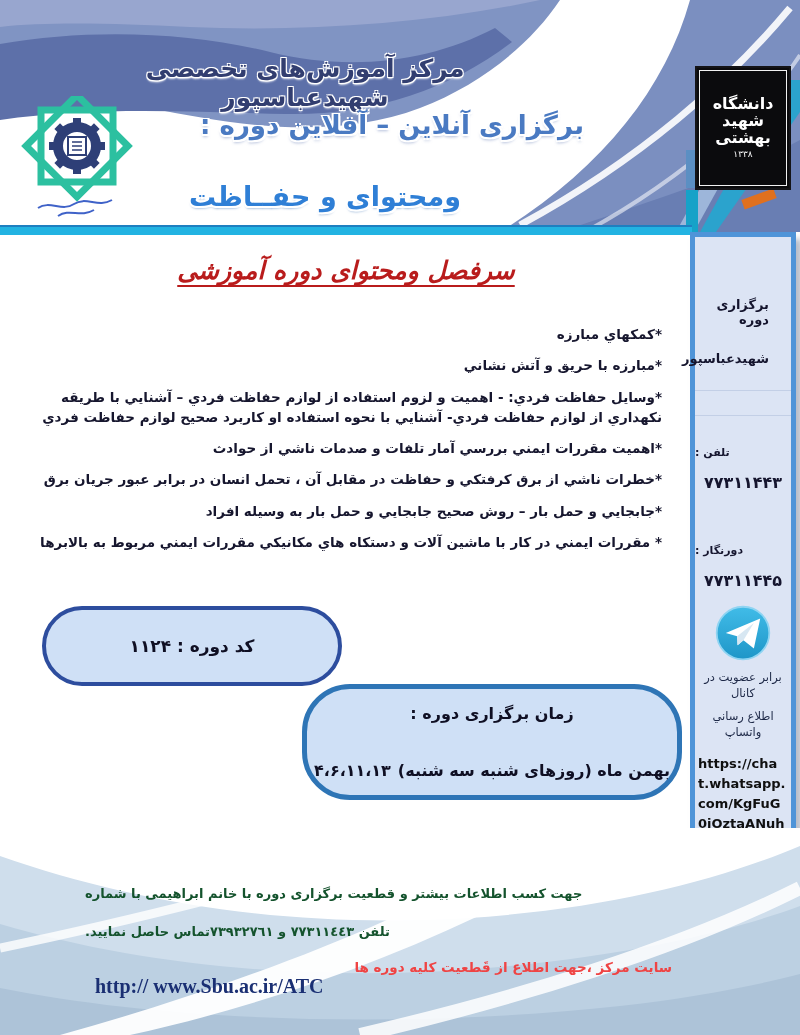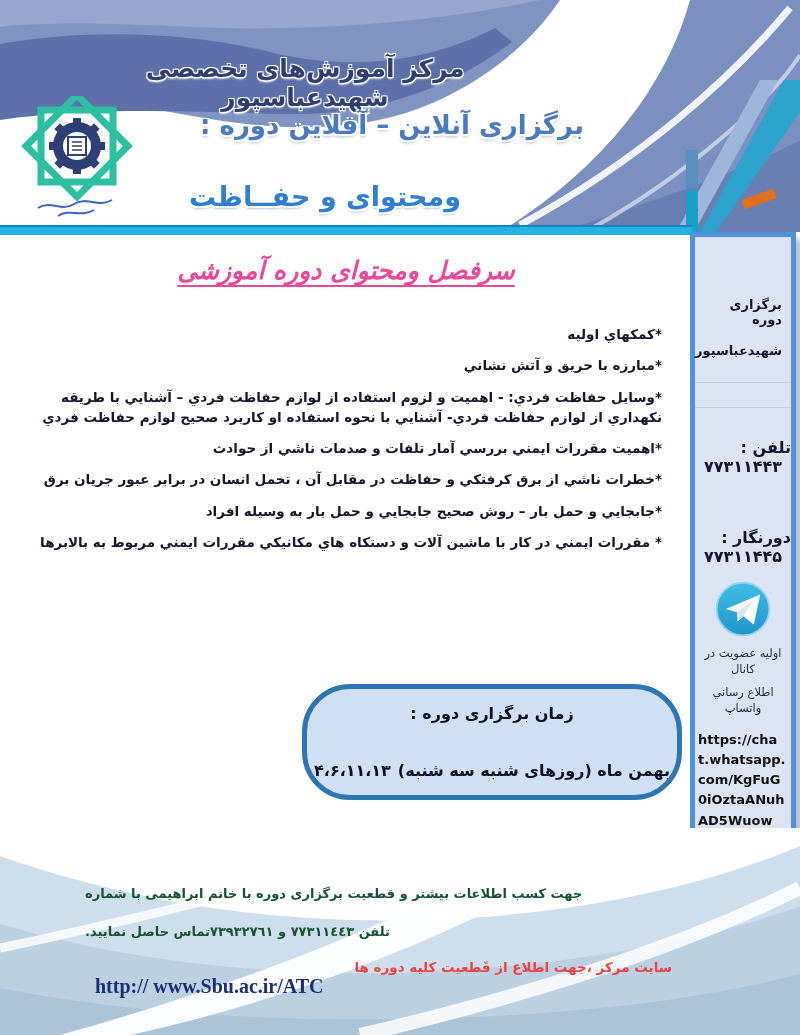--- a/index.html
+++ b/index.html
@@ -38,38 +38,38 @@
   .uni-logo .ul-year{font-size:9px;margin-top:4px;letter-spacing:1px;}
   
   .center-logo{left:18px;top:96px;width:118px;height:132px;}
   
   .sidebar{
     left:690px;top:232px;width:106px;height:718px;
     background:#dce4f4;border:5px solid #4f94d8;box-sizing:border-box;
     box-shadow:6px 7px 6px rgba(125,135,155,.55);
     display:flex;flex-direction:column;direction:rtl;color:#15152e;
   }
-  .sb-org{font-size:13px;font-weight:bold;text-align:right;padding-left:4px;padding-right:9px;}
+  .sb-org{font-size:13px;font-weight:bold;text-align:right;padding-left:4px;padding-right:22px;}
   .sb-org1{margin-top:60px;}
-  .sb-org2{margin-top:16px;}
+  .sb-org2{margin-top:24px;}
   .sb-sep{border-top:1px solid #c3cfe6;margin-top:24px;}
-  .sb-label{font-size:16px;font-weight:bold;text-align:right;}
-  .sb-number{font-size:16px;font-weight:bold;text-align:center;letter-spacing:.5px;margin-top:0;}
+  .sb-label{font-size:11px;font-weight:bold;text-align:left;}
+  .sb-number{font-size:16px;font-weight:bold;text-align:center;letter-spacing:.5px;margin-top:14px;}
   .sb-phone-label{margin-top:30px;}
   .sb-fax-label{margin-top:52px;}
   .sb-telegram{margin:14px auto 0;width:58px;height:58px;display:block;cursor:pointer;}
   .sb-channel{font-size:11.5px;text-align:center;color:#1c2746;line-height:1.35;margin-top:8px;padding:0 2px;}
   .sb-url{
     direction:ltr;text-align:left;font-size:13px;font-weight:bold;color:#101010;
     line-height:1.55;word-break:break-all;padding:0 3px;margin-top:14px;
   }
   
   .heading{
     left:0;top:256px;width:692px;text-align:center;direction:rtl;
-    font-size:25px;font-weight:bold;font-style:italic;color:#ec4899;
+    font-size:25px;font-weight:bold;font-style:italic;color:#b91c1c;
     text-decoration:underline;text-underline-offset:6px;
   }
   .topics{
     left:30px;top:324px;width:632px;direction:rtl;text-align:right;
     color:#16162e;font-size:13.5px;font-weight:bold;line-height:1.5;
   }
   .topic-item{margin-bottom:11px;}
   .pill{
     background:#cfe0f6;box-sizing:border-box;
     display:flex;flex-direction:column;align-items:center;justify-content:center;
@@ -133,37 +133,46 @@
         <rect x="-4" y="-28" width="8" height="10" transform="rotate(225)"></rect>
         <rect x="-4" y="-28" width="8" height="10" transform="rotate(270)"></rect>
         <rect x="-4" y="-28" width="8" height="10" transform="rotate(315)"></rect>
       </g>
       <rect x="-9" y="-9" width="18" height="18" fill="#ffffff" stroke="#2e3f77" stroke-width="2"></rect>
       <path d="M-5 -4 H5 M-5 0 H5 M-5 4 H5" stroke="#2e3f77" stroke-width="1.4"></path>
     </g>
     <path d="M20 112 C32 104 44 116 56 108 C68 100 80 112 94 104 M40 120 C52 112 62 122 76 114" stroke="#3f62c8" stroke-width="2" fill="none"></path>
   </svg>
 
+  <div class="abs uni-logo">
+    <div class="ul-line">دانشگاه</div>
+    <div class="ul-line">شهید</div>
+    <div class="ul-line">بهشتی</div>
+    <div class="ul-year">۱۳۳۸</div>
+  </div>
 
   <div class="abs subtitle">برگزاری آنلاین – آفلاین دوره :</div>
   <div class="abs course-title">ومحتوای و حفــاظت</div>
   <div class="abs cyan-bar"></div>
 
   <div class="abs heading">سرفصل ومحتوای دوره آموزشی</div>
 
   <div class="abs topics">
-    <div class="topic-item">*كمكهاي اوليه</div>
+    <div class="topic-item">*كمكهاي مبارزه</div>
     <div class="topic-item">*مبارزه با حريق و آتش نشاني</div>
     <div class="topic-item">*وسايل حفاظت فردي: - اهميت و لزوم استفاده از لوازم حفاظت فردي – آشنايي با طريقه نكهداري از لوازم حفاظت فردي- آشنايي با نحوه استفاده او كاربرد صحيح لوازم حفاظت فردي</div>
     <div class="topic-item">*اهميت مقررات ايمني بررسي آمار تلفات و صدمات ناشي از حوادث</div>
     <div class="topic-item">*خطرات ناشي از برق كرفتكي و حفاظت در مقابل آن ، تحمل انسان در برابر عبور جريان برق</div>
     <div class="topic-item">*جابجايي و حمل بار – روش صحيح جابجايي و حمل بار به وسيله افراد</div>
     <div class="topic-item">* مقررات ايمني در كار با ماشين آلات و دستكاه هاي مكانيكي مقررات ايمني مربوط به بالابرها</div>
   </div>
 
+  <div class="abs pill pill-code">
+    <div>کد دوره : ۱۱۲۴</div>
+  </div>
 
   <div class="abs pill pill-schedule">
     <div class="sched-line1">زمان برگزاری دوره :</div>
     <div class="sched-line2">
       <span>۴،۶،۱۱،۱۳</span>
       <span dir="rtl">بهمن ماه (روزهای شنبه سه شنبه)</span>
     </div>
   </div>
 
   <aside class="abs sidebar">
@@ -181,21 +190,21 @@
         <linearGradient id="tgGrad" x1="0" y1="0" x2="0" y2="1">
           <stop offset="0" stop-color="#41bce8"></stop>
           <stop offset="1" stop-color="#1e96c8"></stop>
         </linearGradient>
       </defs>
       <circle cx="32" cy="32" r="29" fill="url(#tgGrad)" stroke="#8fd4f2" stroke-width="2"></circle>
       <path d="M13 32 L51 16 L44 49 L32.5 40 L26 45.5 L25.5 35.5 Z" fill="#ffffff"></path>
       <path d="M25.5 35.5 L44 21 L32.5 40 L26 45.5 Z" fill="#d7e7f2"></path>
     </svg>
 
-    <div class="sb-channel">اوليه  عضویت در كانال</div>
+    <div class="sb-channel">برابر  عضویت در كانال</div>
     <div class="sb-channel">اطلاع رساني واتساپ</div>
     <div class="sb-url">https://chat.whatsapp.com/KgFuG0iOztaANuhAD5Wuow</div>
   </aside>
 
   <svg class="abs bottom-svg" viewBox="0 0 800 207" width="800" height="207">
     <rect width="800" height="207" fill="#ffffff"></rect>
     <path d="M0 28 C120 70 260 96 420 92 C580 88 710 56 800 18 V207 H0 Z" fill="#cfdeec"></path>
     <path d="M0 96 C150 140 330 156 510 138 C650 124 740 100 800 78 V207 H0 Z" fill="#bcd0e2"></path>
     <path d="M0 160 C180 196 420 200 620 178 C690 170 755 158 800 146 V207 H0 Z" fill="#adc3d8"></path>
     <path d="M60 207 C230 160 420 90 560 0 L640 0 C480 100 300 170 130 207 Z" fill="#ffffff" opacity="0.95"></path>

